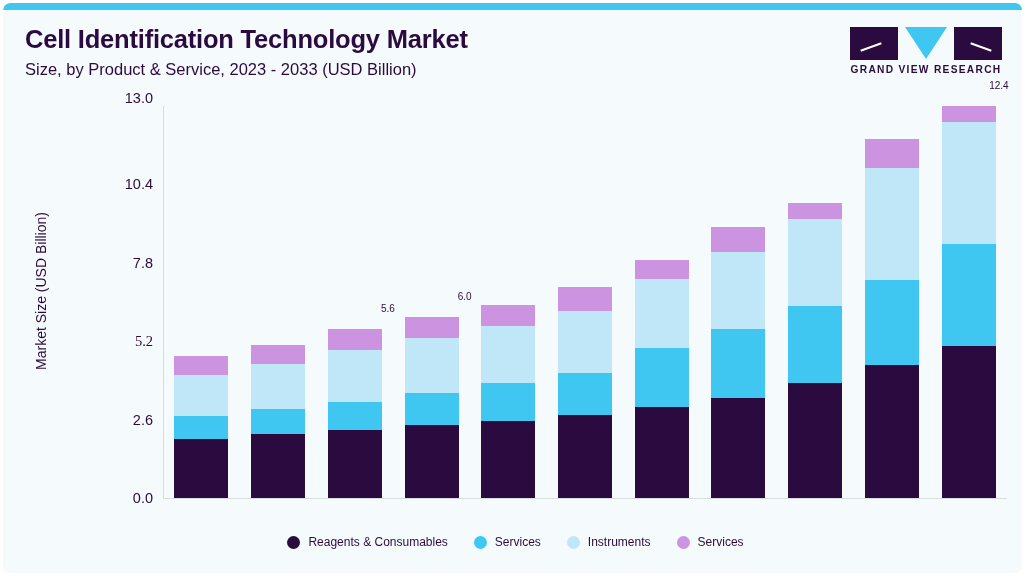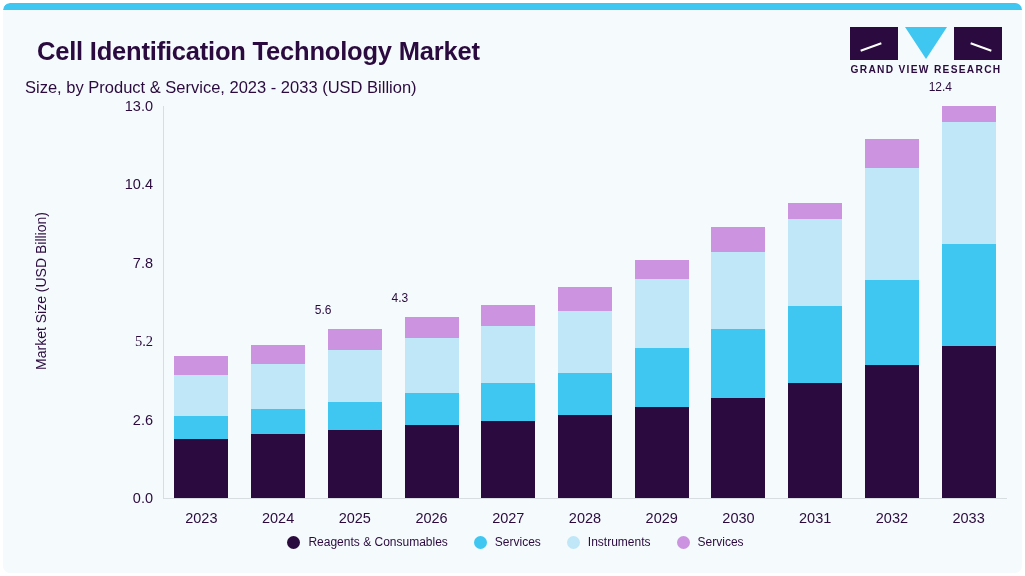--- a/index.html
+++ b/index.html
@@ -37,21 +37,21 @@
     position: absolute;
     left: 22px;
     top: 22px;
     width: 720px;
   }
   .title {
     font-size: 25.5px;
     font-weight: bold;
     color: #2b0b3f;
     letter-spacing: -0.2px;
-    margin: 12px;
+    margin: 0;
     line-height: 1.15;
   }
   .subtitle {
     font-size: 16.5px;
     color: #2b0b3f;
     margin: 6px 0 0 0;
     line-height: 1.15;
   }
   
   .logo {
@@ -170,22 +170,22 @@
   }
   .seg {
     width: 100%;
     position: absolute;
     left: 0;
   }
   .bar-value {
     position: absolute;
     width: 80px;
     left: -13px;
-    text-align: left;
-    font-size: 12px;
+    text-align: right;
+    font-size: 10px;
     color: #2b0b3f;
   }
   .x-labels {
     position: absolute;
     left: 160px;
     top: 406px;
     width: 844px;
     height: 30px;
   }
   .x-label {
@@ -248,21 +248,21 @@
   </div>
 
   <div class="plot-wrap">
     <div class="y-axis-title">Market Size (USD Billion)</div>
     <div class="y-labels" id="y-labels">
         <div class="y-label" style="top: 400px;">0.0</div>
         <div class="y-label" style="top: 321.6px;">2.6</div>
         <div class="y-label" style="top: 243.2px; font-family: Liberation Serif, serif;">5.2</div>
         <div class="y-label" style="top: 164.8px;">7.8</div>
         <div class="y-label" style="top: 86.4px;">10.4</div>
-        <div class="y-label" style="top: 8px;">13.0</div>
+        <div class="y-label" style="top: 0;">13.0</div>
       </div>
     <div class="axis-line-y"></div>
     <div class="axis-line-x"></div>
     <div class="bars" id="bars">
         <div class="bar-group" style="left: 11.3636px; height: 141.723px;">
           <div class="seg" style="background: rgb(43, 11, 63); height: 58.8px; bottom: 0px;"></div>
           <div class="seg" style="background: rgb(63, 198, 241); height: 23.52px; bottom: 58.8px;"></div>
           <div class="seg" style="background: rgb(191, 231, 247); height: 41.0092px; bottom: 82.32px;"></div>
           <div class="seg" style="background: rgb(203, 147, 224); height: 18.3938px; bottom: 123.329px;"></div>
         </div>
@@ -278,21 +278,21 @@
           <div class="seg" style="background: rgb(191, 231, 247); height: 51.8646px; bottom: 95.8892px;"></div>
           <div class="seg" style="background: rgb(203, 147, 224); height: 21.1077px; bottom: 147.754px;"></div>
         </div>
         <div class="bar-value" style="left: 151.818px; top: 205.138px;">5.6</div>
         <div class="bar-group" style="left: 241.545px; height: 180.923px;">
           <div class="seg" style="background: rgb(43, 11, 63); height: 72.9723px; bottom: 0px;"></div>
           <div class="seg" style="background: rgb(63, 198, 241); height: 31.9631px; bottom: 72.9723px;"></div>
           <div class="seg" style="background: rgb(191, 231, 247); height: 54.88px; bottom: 104.935px;"></div>
           <div class="seg" style="background: rgb(203, 147, 224); height: 21.1077px; bottom: 159.815px;"></div>
         </div>
-        <div class="bar-value" style="left: 228.545px; top: 193.077px;">4.3</div>
+        <div class="bar-value" style="left: 228.545px; top: 193.077px;">6.0</div>
         <div class="bar-group" style="left: 318.273px; height: 192.985px;">
           <div class="seg" style="background: rgb(43, 11, 63); height: 77.4954px; bottom: 0px;"></div>
           <div class="seg" style="background: rgb(63, 198, 241); height: 37.3908px; bottom: 77.4954px;"></div>
           <div class="seg" style="background: rgb(191, 231, 247); height: 56.9908px; bottom: 114.886px;"></div>
           <div class="seg" style="background: rgb(203, 147, 224); height: 21.1077px; bottom: 171.877px;"></div>
         </div>
         <div class="bar-group" style="left: 395px; height: 211.077px;">
           <div class="seg" style="background: rgb(43, 11, 63); height: 82.6215px; bottom: 0px;"></div>
           <div class="seg" style="background: rgb(63, 198, 241); height: 42.5169px; bottom: 82.6215px;"></div>
           <div class="seg" style="background: rgb(191, 231, 247); height: 61.5138px; bottom: 125.138px;"></div>
@@ -323,33 +323,20 @@
           <div class="seg" style="background: rgb(203, 147, 224); height: 28.6462px; bottom: 330.185px;"></div>
         </div>
         <div class="bar-group" style="left: 778.636px; height: 392px;">
           <div class="seg" style="background: rgb(43, 11, 63); height: 152.277px; bottom: 0px;"></div>
           <div class="seg" style="background: rgb(63, 198, 241); height: 101.92px; bottom: 152.277px;"></div>
           <div class="seg" style="background: rgb(191, 231, 247); height: 121.822px; bottom: 254.197px;"></div>
           <div class="seg" style="background: rgb(203, 147, 224); height: 15.9815px; bottom: 376.018px;"></div>
         </div>
         <div class="bar-value" style="left: 765.636px; top: -18px;">12.4</div>
       </div>
-    <div class="x-labels" id="x-labels">
-        <div class="x-label" style="left: -1.63636px;">2023</div>
-        <div class="x-label" style="left: 75.0909px;">2024</div>
-        <div class="x-label" style="left: 151.818px;">2025</div>
-        <div class="x-label" style="left: 228.545px;">2026</div>
-        <div class="x-label" style="left: 305.273px;">2027</div>
-        <div class="x-label" style="left: 382px;">2028</div>
-        <div class="x-label" style="left: 458.727px;">2029</div>
-        <div class="x-label" style="left: 535.455px;">2030</div>
-        <div class="x-label" style="left: 612.182px;">2031</div>
-        <div class="x-label" style="left: 688.909px;">2032</div>
-        <div class="x-label" style="left: 765.636px;">2033</div>
-      </div>
   </div>
 
   <div class="legend" id="legend">
       <div class="legend-item">
         <span class="legend-dot" style="background: rgb(43, 11, 63);"></span>
         <span class="legend-label">Reagents &amp; Consumables</span>
       </div>
       <div class="legend-item">
         <span class="legend-dot" style="background: rgb(63, 198, 241);"></span>
         <span class="legend-label">Services</span>

